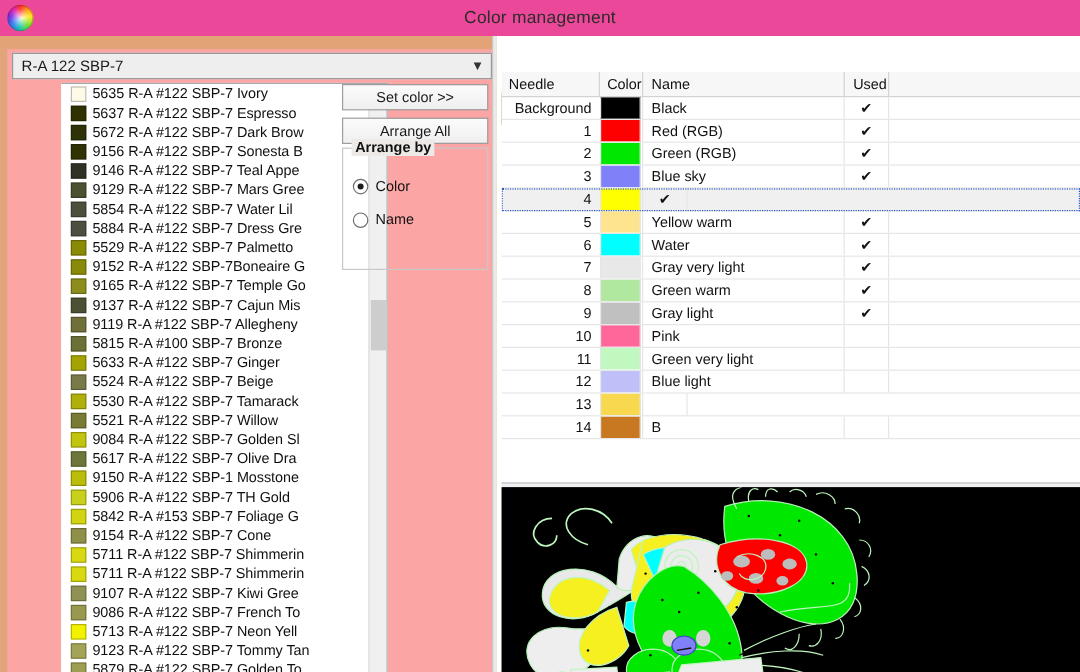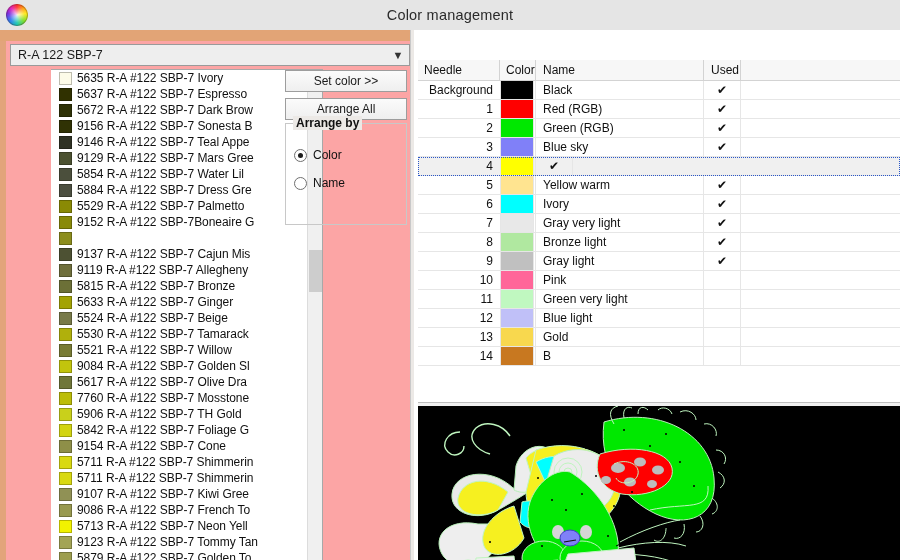--- a/index.html
+++ b/index.html
@@ -16,21 +16,21 @@
     position: relative;
     width: 900px; height: 560px;
     overflow: hidden;
     background: #e2a476;
   }
 
   
   #titlebar {
     position: absolute; left: 0; top: 0;
     width: 900px; height: 30px;
-    background: #e5e5e5;
+    background: #ec4899;
   }
   #app-icon {
     position: absolute; left: 6px; top: 4px;
     width: 22px; height: 22px;
     border-radius: 50%;
     background:
       radial-gradient(circle at 50% 50%, rgba(255,255,255,0.85) 0%, rgba(255,255,255,0.1) 48%, rgba(255,255,255,0) 60%),
       conic-gradient(from 0deg,
         #ff2d2d 0deg, #ff9b16 40deg, #ffe81a 80deg,
         #7de02a 130deg, #18c7b0 180deg, #2a7cf0 230deg,
@@ -313,32 +313,33 @@
           <div class="color-row">
             <div class="color-swatch" style="background: rgb(138, 138, 5);"></div>
             <div class="color-label">5529 R-A #122 SBP-7 Palmetto</div>
           </div>
           <div class="color-row">
             <div class="color-swatch" style="background: rgb(137, 138, 8);"></div>
             <div class="color-label">9152 R-A #122 SBP-7Boneaire G</div>
           </div>
           <div class="color-row">
             <div class="color-swatch" style="background: rgb(140, 141, 28);"></div>
+            <div class="color-label">9165 R-A #122 SBP-7 Temple Go</div>
           </div>
           <div class="color-row">
             <div class="color-swatch" style="background: rgb(77, 81, 51);"></div>
             <div class="color-label">9137 R-A #122 SBP-7 Cajun Mis</div>
           </div>
           <div class="color-row">
             <div class="color-swatch" style="background: rgb(111, 111, 60);"></div>
             <div class="color-label">9119 R-A #122 SBP-7 Allegheny</div>
           </div>
           <div class="color-row">
             <div class="color-swatch" style="background: rgb(108, 112, 55);"></div>
-            <div class="color-label">5815 R-A #122 SBP-7 Bronze</div>
+            <div class="color-label">5815 R-A #100 SBP-7 Bronze</div>
           </div>
           <div class="color-row">
             <div class="color-swatch" style="background: rgb(163, 163, 4);"></div>
             <div class="color-label">5633 R-A #122 SBP-7 Ginger</div>
           </div>
           <div class="color-row">
             <div class="color-swatch" style="background: rgb(120, 122, 73);"></div>
             <div class="color-label">5524 R-A #122 SBP-7 Beige</div>
           </div>
           <div class="color-row">
@@ -352,29 +353,29 @@
           <div class="color-row">
             <div class="color-swatch" style="background: rgb(194, 196, 13);"></div>
             <div class="color-label">9084 R-A #122 SBP-7 Golden Sl</div>
           </div>
           <div class="color-row">
             <div class="color-swatch" style="background: rgb(111, 118, 57);"></div>
             <div class="color-label">5617 R-A #122 SBP-7 Olive Dra</div>
           </div>
           <div class="color-row">
             <div class="color-swatch" style="background: rgb(188, 189, 8);"></div>
-            <div class="color-label">7760 R-A #122 SBP-7 Mosstone</div>
+            <div class="color-label">9150 R-A #122 SBP-1 Mosstone</div>
           </div>
           <div class="color-row">
             <div class="color-swatch" style="background: rgb(201, 208, 27);"></div>
             <div class="color-label">5906 R-A #122 SBP-7 TH Gold</div>
           </div>
           <div class="color-row">
             <div class="color-swatch" style="background: rgb(210, 212, 17);"></div>
-            <div class="color-label">5842 R-A #122 SBP-7 Foliage G</div>
+            <div class="color-label">5842 R-A #153 SBP-7 Foliage G</div>
           </div>
           <div class="color-row">
             <div class="color-swatch" style="background: rgb(142, 143, 72);"></div>
             <div class="color-label">9154 R-A #122 SBP-7 Cone</div>
           </div>
           <div class="color-row">
             <div class="color-swatch" style="background: rgb(217, 217, 17);"></div>
             <div class="color-label">5711 R-A #122 SBP-7 Shimmerin</div>
           </div>
           <div class="color-row">
@@ -504,21 +505,21 @@
           <div class="cell c-used">
             <span class="check">✔</span>
           </div>
           <div class="cell c-extra"></div>
         </div>
         <div class="grid-row">
           <div class="cell c-needle">6</div>
           <div class="cell c-color">
             <div class="grid-swatch" style="background: rgb(0, 255, 255);"></div>
           </div>
-          <div class="cell c-name">Ivory</div>
+          <div class="cell c-name">Water</div>
           <div class="cell c-used">
             <span class="check">✔</span>
           </div>
           <div class="cell c-extra"></div>
         </div>
         <div class="grid-row">
           <div class="cell c-needle">7</div>
           <div class="cell c-color">
             <div class="grid-swatch" style="background: rgb(232, 232, 232);"></div>
           </div>
@@ -526,21 +527,21 @@
           <div class="cell c-used">
             <span class="check">✔</span>
           </div>
           <div class="cell c-extra"></div>
         </div>
         <div class="grid-row">
           <div class="cell c-needle">8</div>
           <div class="cell c-color">
             <div class="grid-swatch" style="background: rgb(176, 232, 160);"></div>
           </div>
-          <div class="cell c-name">Bronze light</div>
+          <div class="cell c-name">Green warm</div>
           <div class="cell c-used">
             <span class="check">✔</span>
           </div>
           <div class="cell c-extra"></div>
         </div>
         <div class="grid-row">
           <div class="cell c-needle">9</div>
           <div class="cell c-color">
             <div class="grid-swatch" style="background: rgb(192, 192, 192);"></div>
           </div>
@@ -575,21 +576,20 @@
           </div>
           <div class="cell c-name">Blue light</div>
           <div class="cell c-used"></div>
           <div class="cell c-extra"></div>
         </div>
         <div class="grid-row">
           <div class="cell c-needle">13</div>
           <div class="cell c-color">
             <div class="grid-swatch" style="background: rgb(248, 216, 78);"></div>
           </div>
-          <div class="cell c-name">Gold</div>
           <div class="cell c-used"></div>
           <div class="cell c-extra"></div>
         </div>
         <div class="grid-row">
           <div class="cell c-needle">14</div>
           <div class="cell c-color">
             <div class="grid-swatch" style="background: rgb(200, 120, 32);"></div>
           </div>
           <div class="cell c-name">B</div>
           <div class="cell c-used"></div>

